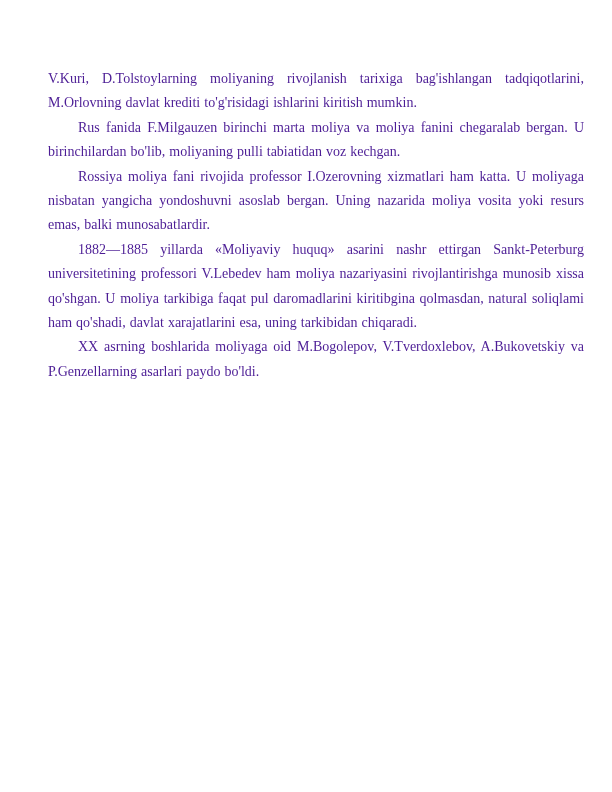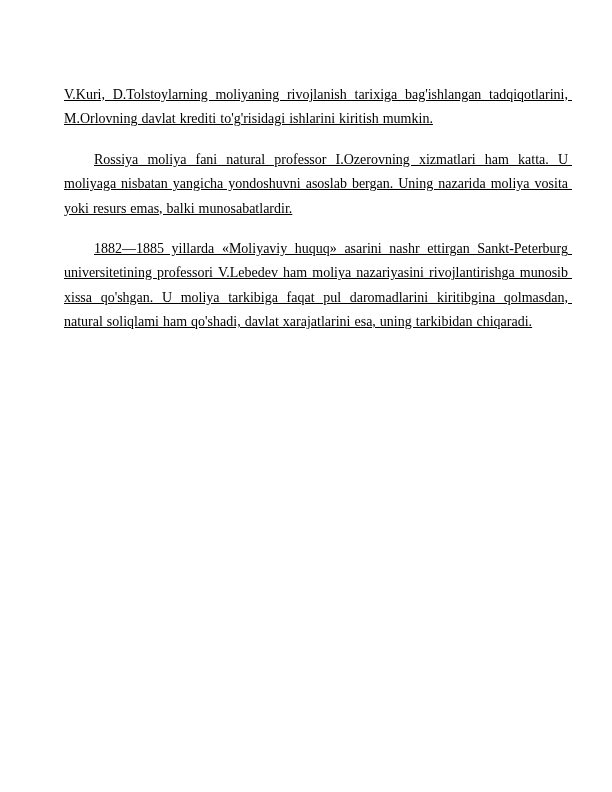--- a/index.html
+++ b/index.html
@@ -15,37 +15,38 @@
     overflow: hidden;
     font-family: "Liberation Serif", "DejaVu Serif", serif;
   }
   .content {
     position: absolute;
     left: 48px;
     top: 67px;
     width: 536px;
   }
   p.para {
-    margin: 16px;
+    margin: 0;
     padding: 0;
     font-size: 14px;
     line-height: 24.4px;
-    color: #000000;
+    color: #4c1d95;
     text-align: justify;
     text-indent: 30px;
     white-space: pre-wrap;
     word-spacing: 0.5px;
-    text-decoration: underline;
   }
   p.para.first {
     text-indent: 0;
   }
 </style>
 </head>
 <body>
 
 <div class="page">
   <div class="content">
     <p class="para first">V.Kuri, D.Tolstoylarning moliyaning rivojlanish tarixiga bag'ishlangan tadqiqotlarini, M.Orlovning davlat krediti to'g'risidagi ishlarini kiritish mumkin.</p>
-    <p class="para">Rossiya moliya fani natural professor I.Ozerovning xizmatlari ham katta. U moliyaga nisbatan yangicha yondoshuvni asoslab bergan. Uning nazarida moliya vosita yoki resurs emas, balki munosabatlardir.</p>
+    <p class="para">Rus fanida F.Milgauzen birinchi marta moliya va moliya fanini chegaralab bergan. U birinchilardan bo'lib, moliyaning pulli tabiatidan voz kechgan.</p>
+    <p class="para">Rossiya moliya fani rivojida professor I.Ozerovning xizmatlari ham katta. U moliyaga nisbatan yangicha yondoshuvni asoslab bergan. Uning nazarida moliya vosita yoki resurs emas, balki munosabatlardir.</p>
     <p class="para">1882—1885 yillarda «Moliyaviy huquq» asarini nashr ettirgan Sankt-Peterburg universitetining professori V.Lebedev ham moliya nazariyasini rivojlantirishga munosib xissa qo'shgan. U moliya tarkibiga faqat pul daromadlarini kiritibgina qolmasdan, natural soliqlami ham qo'shadi, davlat xarajatlarini esa, uning tarkibidan chiqaradi.</p>
+    <p class="para">XX asrning boshlarida moliyaga oid M.Bogolepov, V.Tverdoxlebov, A.Bukovetskiy va P.Genzellarning asarlari paydo bo'ldi.</p>
   </div>
 </div>
 
 </body></html>

